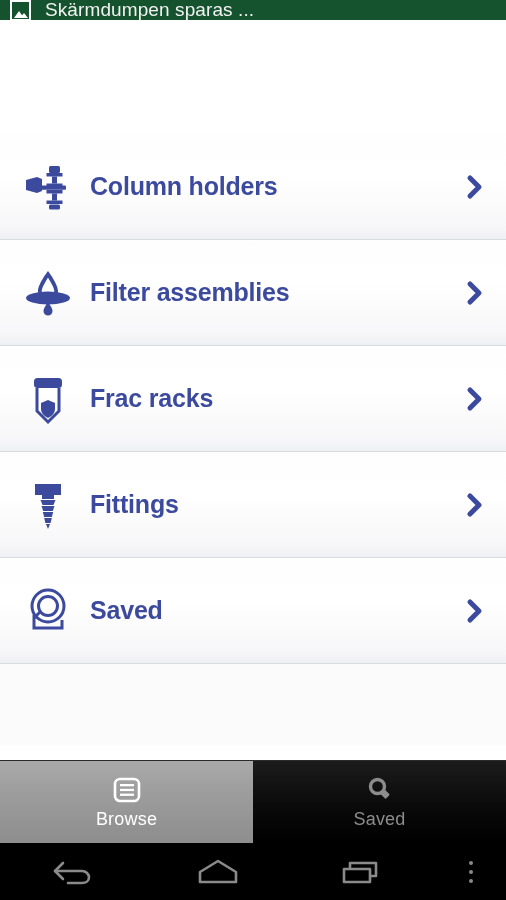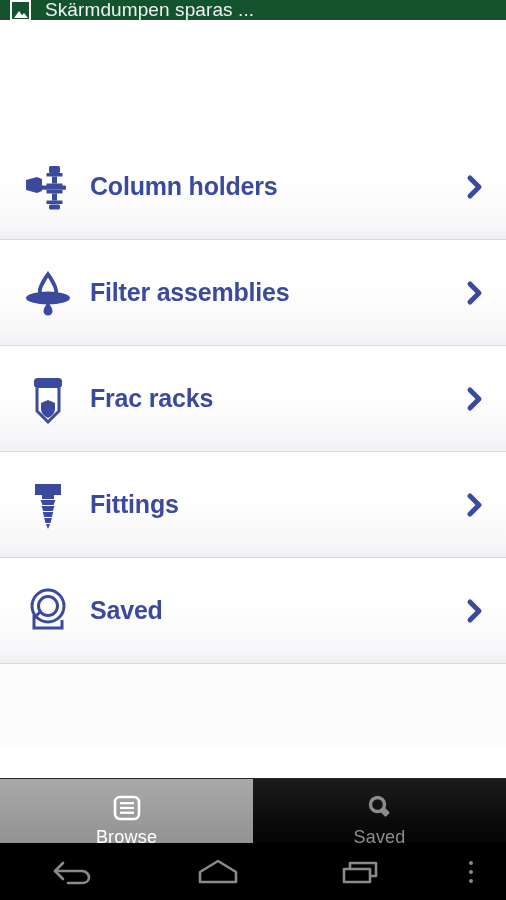--- a/index.html
+++ b/index.html
@@ -139,21 +139,21 @@
     display: flex;
     align-items: center;
     justify-content: center;
   }
 
   
   .tabbar {
     position: absolute;
     left: 0;
     right: 0;
-    bottom: 39px;
+    bottom: 57px;
     height: 82px;
     background: linear-gradient(to bottom, #1c1c1c 0%, #0a0a0a 55%, #000000 100%);
     display: flex;
     border-top: 1px solid #2a2a2a;
   }
   .tab {
     flex: 1 1 0;
     display: flex;
     flex-direction: column;
     align-items: center;

